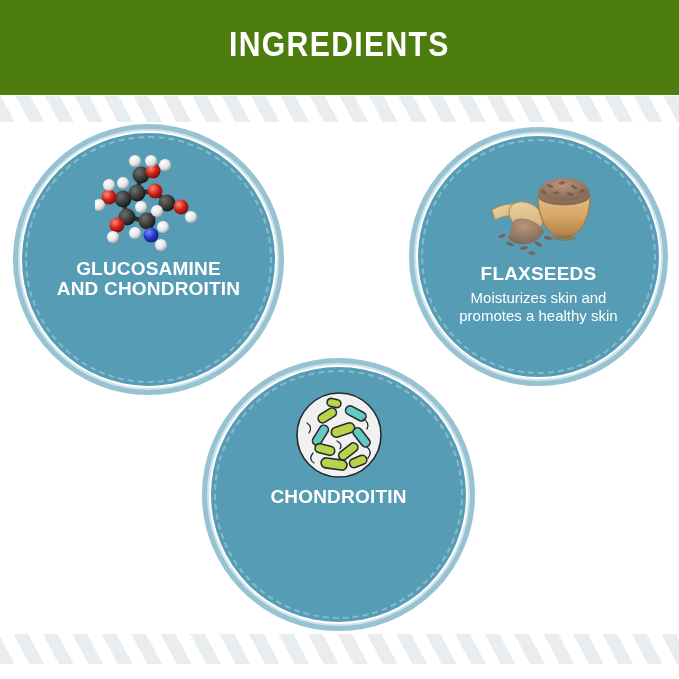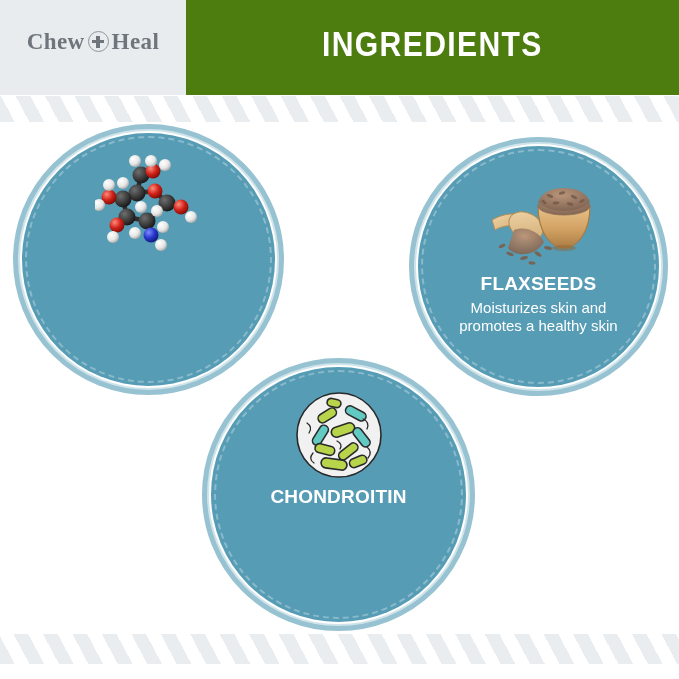--- a/index.html
+++ b/index.html
@@ -129,21 +129,21 @@
   }
   .circle-brush3 {
     position: absolute;
     inset: 3px;
     border-radius: 50%;
     border: 2px dashed rgba(255,255,255,0.30);
     pointer-events: none;
   }
 
   .c-glucosamine { left: 22px;  top: 133px; width: 253px; height: 253px; }
-  .c-flaxseeds   { left: 418px; top: 146px; width: 241px; height: 241px; }
+  .c-flaxseeds   { left: 418px; top: 136px; width: 241px; height: 241px; }
   .c-probiotics  { left: 211px; top: 367px; width: 255px; height: 255px; }
 
   .circle-inner {
     position: relative;
     z-index: 3;
     height: 100%;
     display: flex;
     flex-direction: column;
     align-items: center;
     justify-content: flex-start;
@@ -174,27 +174,20 @@
   .c-probiotics .circle-title { font-size: 19px; }
   .c-probiotics .circle-desc  { font-size: 15px; }
   .c-flaxseeds  .circle-desc  { font-size: 15px; }
 </style>
 </head>
 <body>
 
 <div id="infographic">
 
   <div class="header-row">
-    <div class="logo-panel">
-      <div class="logo-wrap">
-        <span class="logo-word">Chew</span>
-        <span class="logo-plus"></span>
-        <span class="logo-word">Heal</span>
-      </div>
-    </div>
     <div class="title-banner">
       <div class="banner-title">INGREDIENTS</div>
     </div>
   </div>
 
   <div class="stripe-band stripe-top"></div>
   <div class="stripe-band stripe-bottom"></div>
 
   <div class="circle c-glucosamine">
     <div class="circle-brush"></div>
@@ -259,20 +252,24 @@
           <circle cx="4" cy="56" r="6" fill="url(#gH)"></circle>
           <circle cx="46" cy="58" r="6" fill="url(#gH)"></circle>
           <circle cx="62" cy="62" r="6" fill="url(#gH)"></circle>
           <circle cx="18" cy="88" r="6" fill="url(#gH)"></circle>
           <circle cx="40" cy="84" r="6" fill="url(#gH)"></circle>
           <circle cx="68" cy="78" r="6" fill="url(#gH)"></circle>
           <circle cx="96" cy="68" r="6" fill="url(#gH)"></circle>
           <circle cx="66" cy="96" r="6" fill="url(#gH)"></circle>
         </svg>
       </div>
+      <div class="circle-title">
+        <div>GLUCOSAMINE</div>
+        <div>AND CHONDROITIN</div>
+      </div>
       <div class="circle-desc">
       </div>
     </div>
   </div>
 
   <div class="circle c-flaxseeds">
     <div class="circle-brush"></div>
     <div class="circle-brush2"></div>
     <div class="circle-brush3"></div>
     <div class="circle-inner" style="padding-top:22px;">

